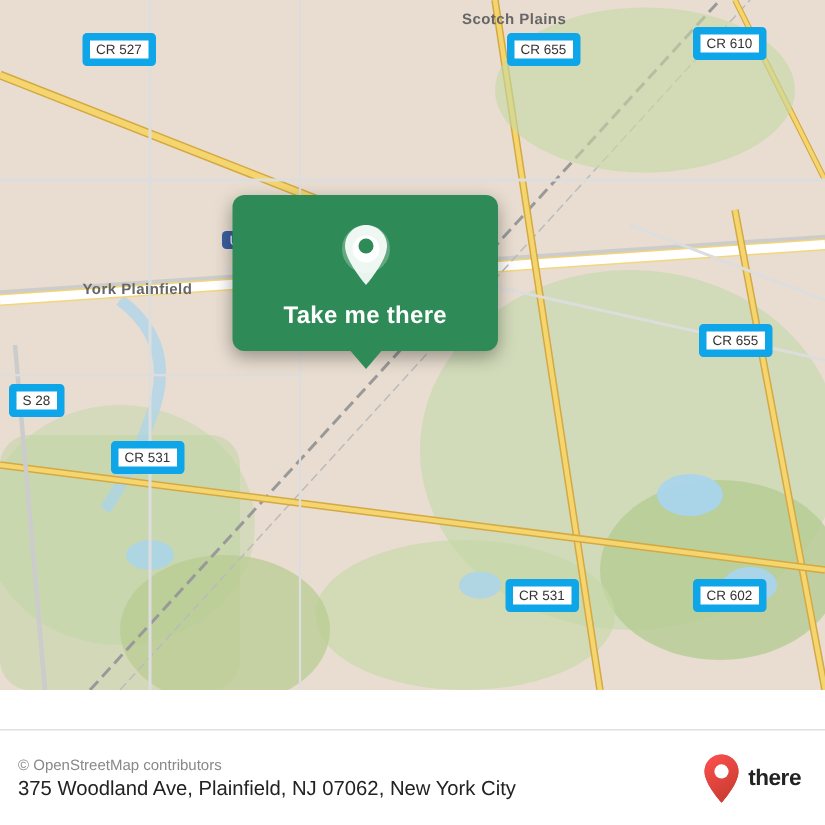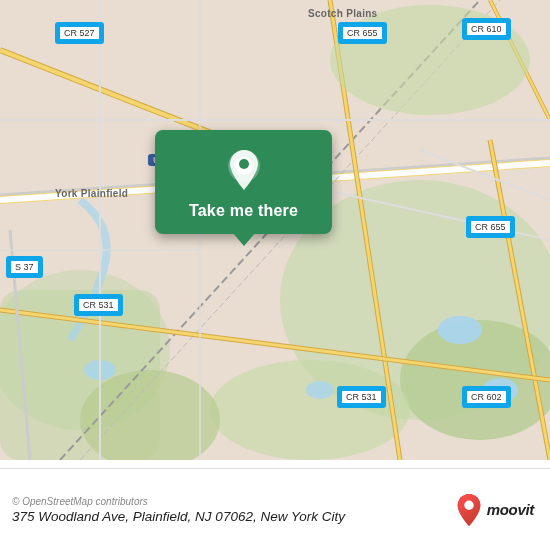--- a/index.html
+++ b/index.html
@@ -64,29 +64,28 @@
       letter-spacing: 0.2px;
       text-align: center;
     }
 
     
     #bottom-bar {
       position: absolute;
       bottom: 0;
       left: 0;
       width: 550px;
-      height: 82px;
+      height: 64px;
       background: #fff;
       display: flex;
       align-items: center;
       justify-content: space-between;
       padding: 0 16px 0 12px;
       border-top: 1px solid #e0e0e0;
       z-index: 20;
-      font-style: italic;
     }
 
     #bottom-left {
       display: flex;
       flex-direction: column;
       gap: 2px;
     }
 
     #osm-credit {
       font-size: 10px;
@@ -209,21 +208,21 @@
       <line x1="420" y1="150" x2="550" y2="200" stroke="#ddd" stroke-width="2"></line>
 
       <ellipse cx="430" cy="60" rx="100" ry="55" fill="#c5d8a5" opacity="0.6"></ellipse>
     </svg>
 
     <div class="road-label" style="top:22px;left:55px;">CR 527</div>
     <div class="road-label" style="top:22px;left:338px;">CR 655</div>
     <div class="road-label" style="top:18px;left:462px;">CR 610</div>
     <div class="road-label-blue" style="top:154px;left:148px;">US 22</div>
     <div class="road-label" style="top:216px;left:466px;">CR 655</div>
-    <div class="road-label" style="top:256px;left:6px;">S 37</div>
+    <div class="road-label" style="top:256px;left:6px;">S 28</div>
     <div class="road-label" style="top:294px;left:74px;">CR 531</div>
     <div class="road-label" style="top:386px;left:337px;">CR 531</div>
     <div class="road-label" style="top:386px;left:462px;">CR 602</div>
 
     <div class="area-label" style="top:8px;left:308px;text-align:right;">Scotch Plains</div>
     <div class="area-label" style="top:188px;left:55px;">York Plainfield</div>
 
     <div id="popup-card">
       <svg class="pin-icon" viewBox="0 0 44 44" fill="none" xmlns="http://www.w3.org/2000/svg">
         <circle cx="22" cy="18" r="16" fill="#fff" opacity="0.25"></circle>
@@ -246,17 +245,17 @@
         <path d="M14 1C7.37 1 2 6.37 2 13c0 9 12 22 12 22s12-13 12-22C26 6.37 20.63 1 14 1z" fill="#e84040"></path>
         <path d="M14 1C7.37 1 2 6.37 2 13c0 9 12 22 12 22s12-13 12-22C26 6.37 20.63 1 14 1z" fill="url(#moovitGrad)"></path>
         <defs>
           <linearGradient id="moovitGrad" x1="2" y1="1" x2="26" y2="35" gradientUnits="userSpaceOnUse">
             <stop offset="0%" stop-color="#ff5050"></stop>
             <stop offset="100%" stop-color="#c0392b"></stop>
           </linearGradient>
         </defs>
         <circle cx="14" cy="13" r="5" fill="#fff"></circle>
       </svg>
-      <span class="moovit-text">moovit</span>
+      <span class="moovit-text">there</span>
     </div>
   </div>
 
 </div>
 
 </body></html>

